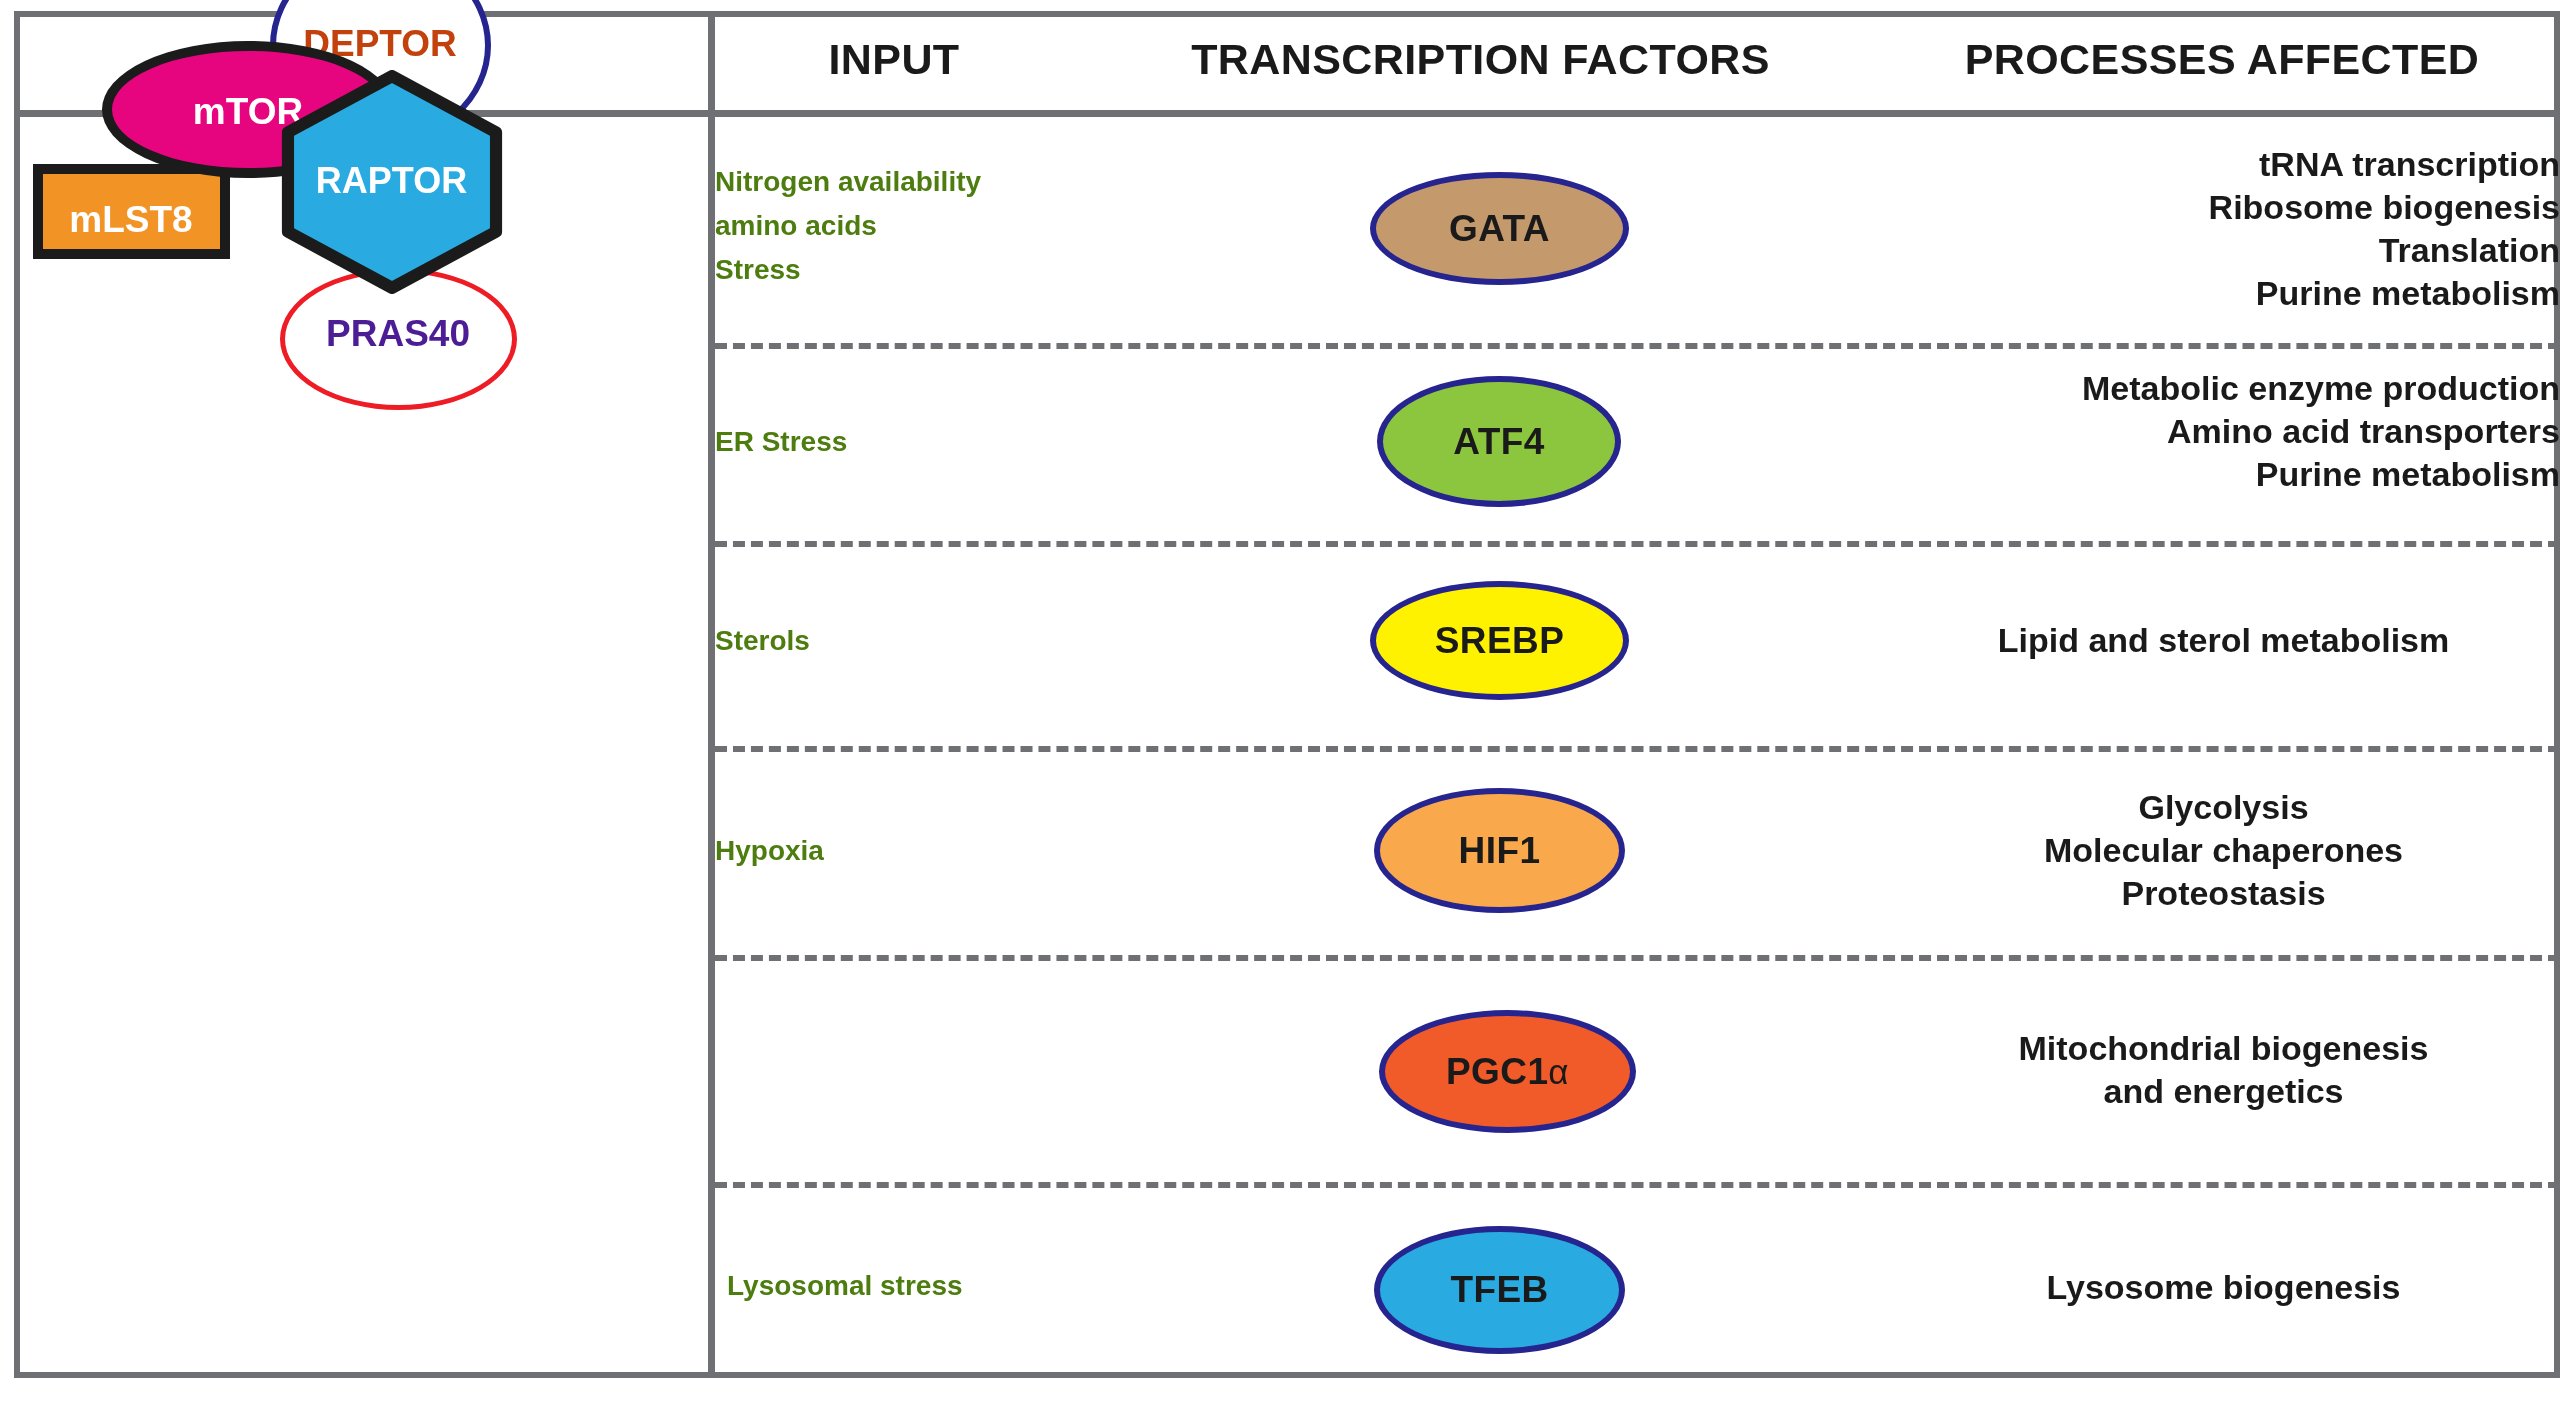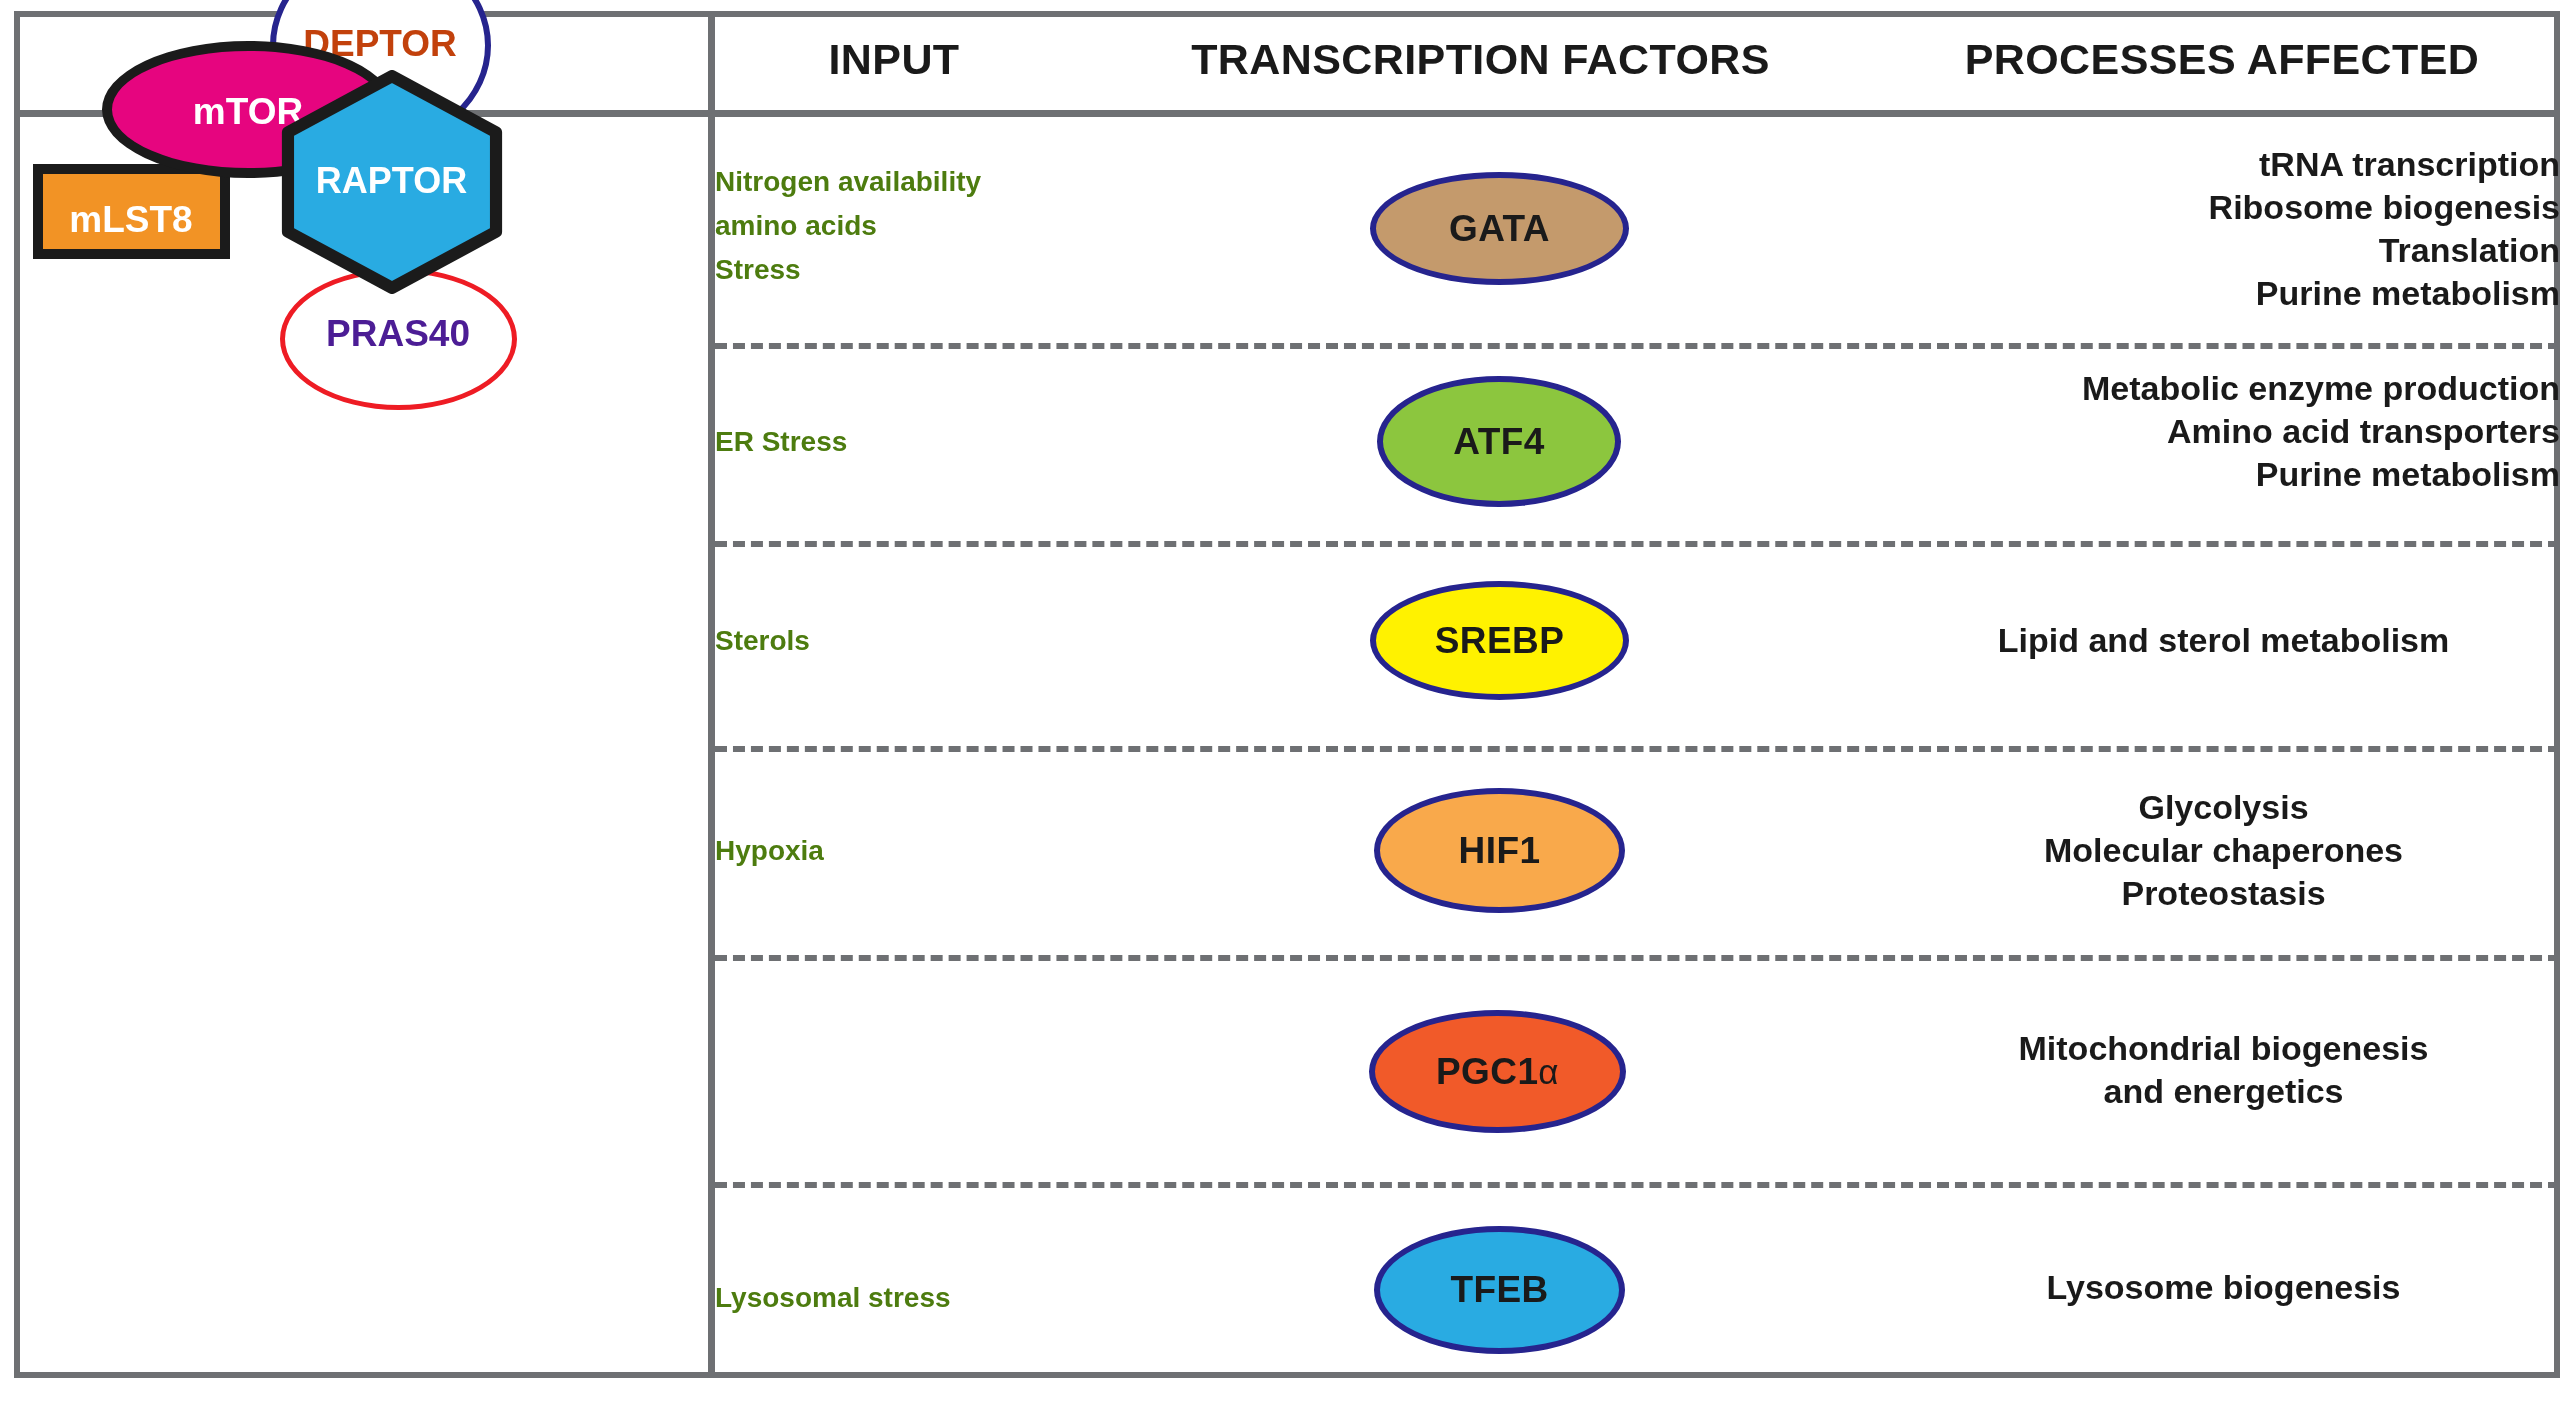--- a/index.html
+++ b/index.html
@@ -360,31 +360,31 @@
       </div>
     </div>
     <div class="cell-proc" style="top:40px;">Glycolysis
 Molecular chaperones
 Proteostasis</div>
   </div>
   <div class="row-sep" style="top:955px;"></div>
 
   <div class="row" style="top:955px;height:227px;">
     <div class="cell-tf">
-      <div class="tf-ellipse" style="left:258px;top:55px;width:257px;height:123px;background:#f15a29;">
+      <div class="tf-ellipse" style="left:268px;top:55px;width:257px;height:123px;background:#f15a29;">
         <span class="tf-label"><span>PGC1</span><span class="greek">α</span></span>
       </div>
     </div>
     <div class="cell-proc" style="top:72px;">Mitochondrial biogenesis
 and energetics</div>
   </div>
   <div class="row-sep" style="top:1182px;"></div>
 
   <div class="row" style="top:1182px;height:196px;">
-    <div class="cell-input" style="top:94px;">Lysosomal stress</div>
+    <div class="cell-input" style="top:82px;padding-left:12px;">Lysosomal stress</div>
     <div class="cell-tf">
       <div class="tf-ellipse" style="left:263px;top:44px;width:251px;height:128px;background:#29abe2;">
         <span class="tf-label">TFEB</span>
       </div>
     </div>
     <div class="cell-proc" style="top:84px;">Lysosome biogenesis</div>
   </div>
 
 </div>
 

